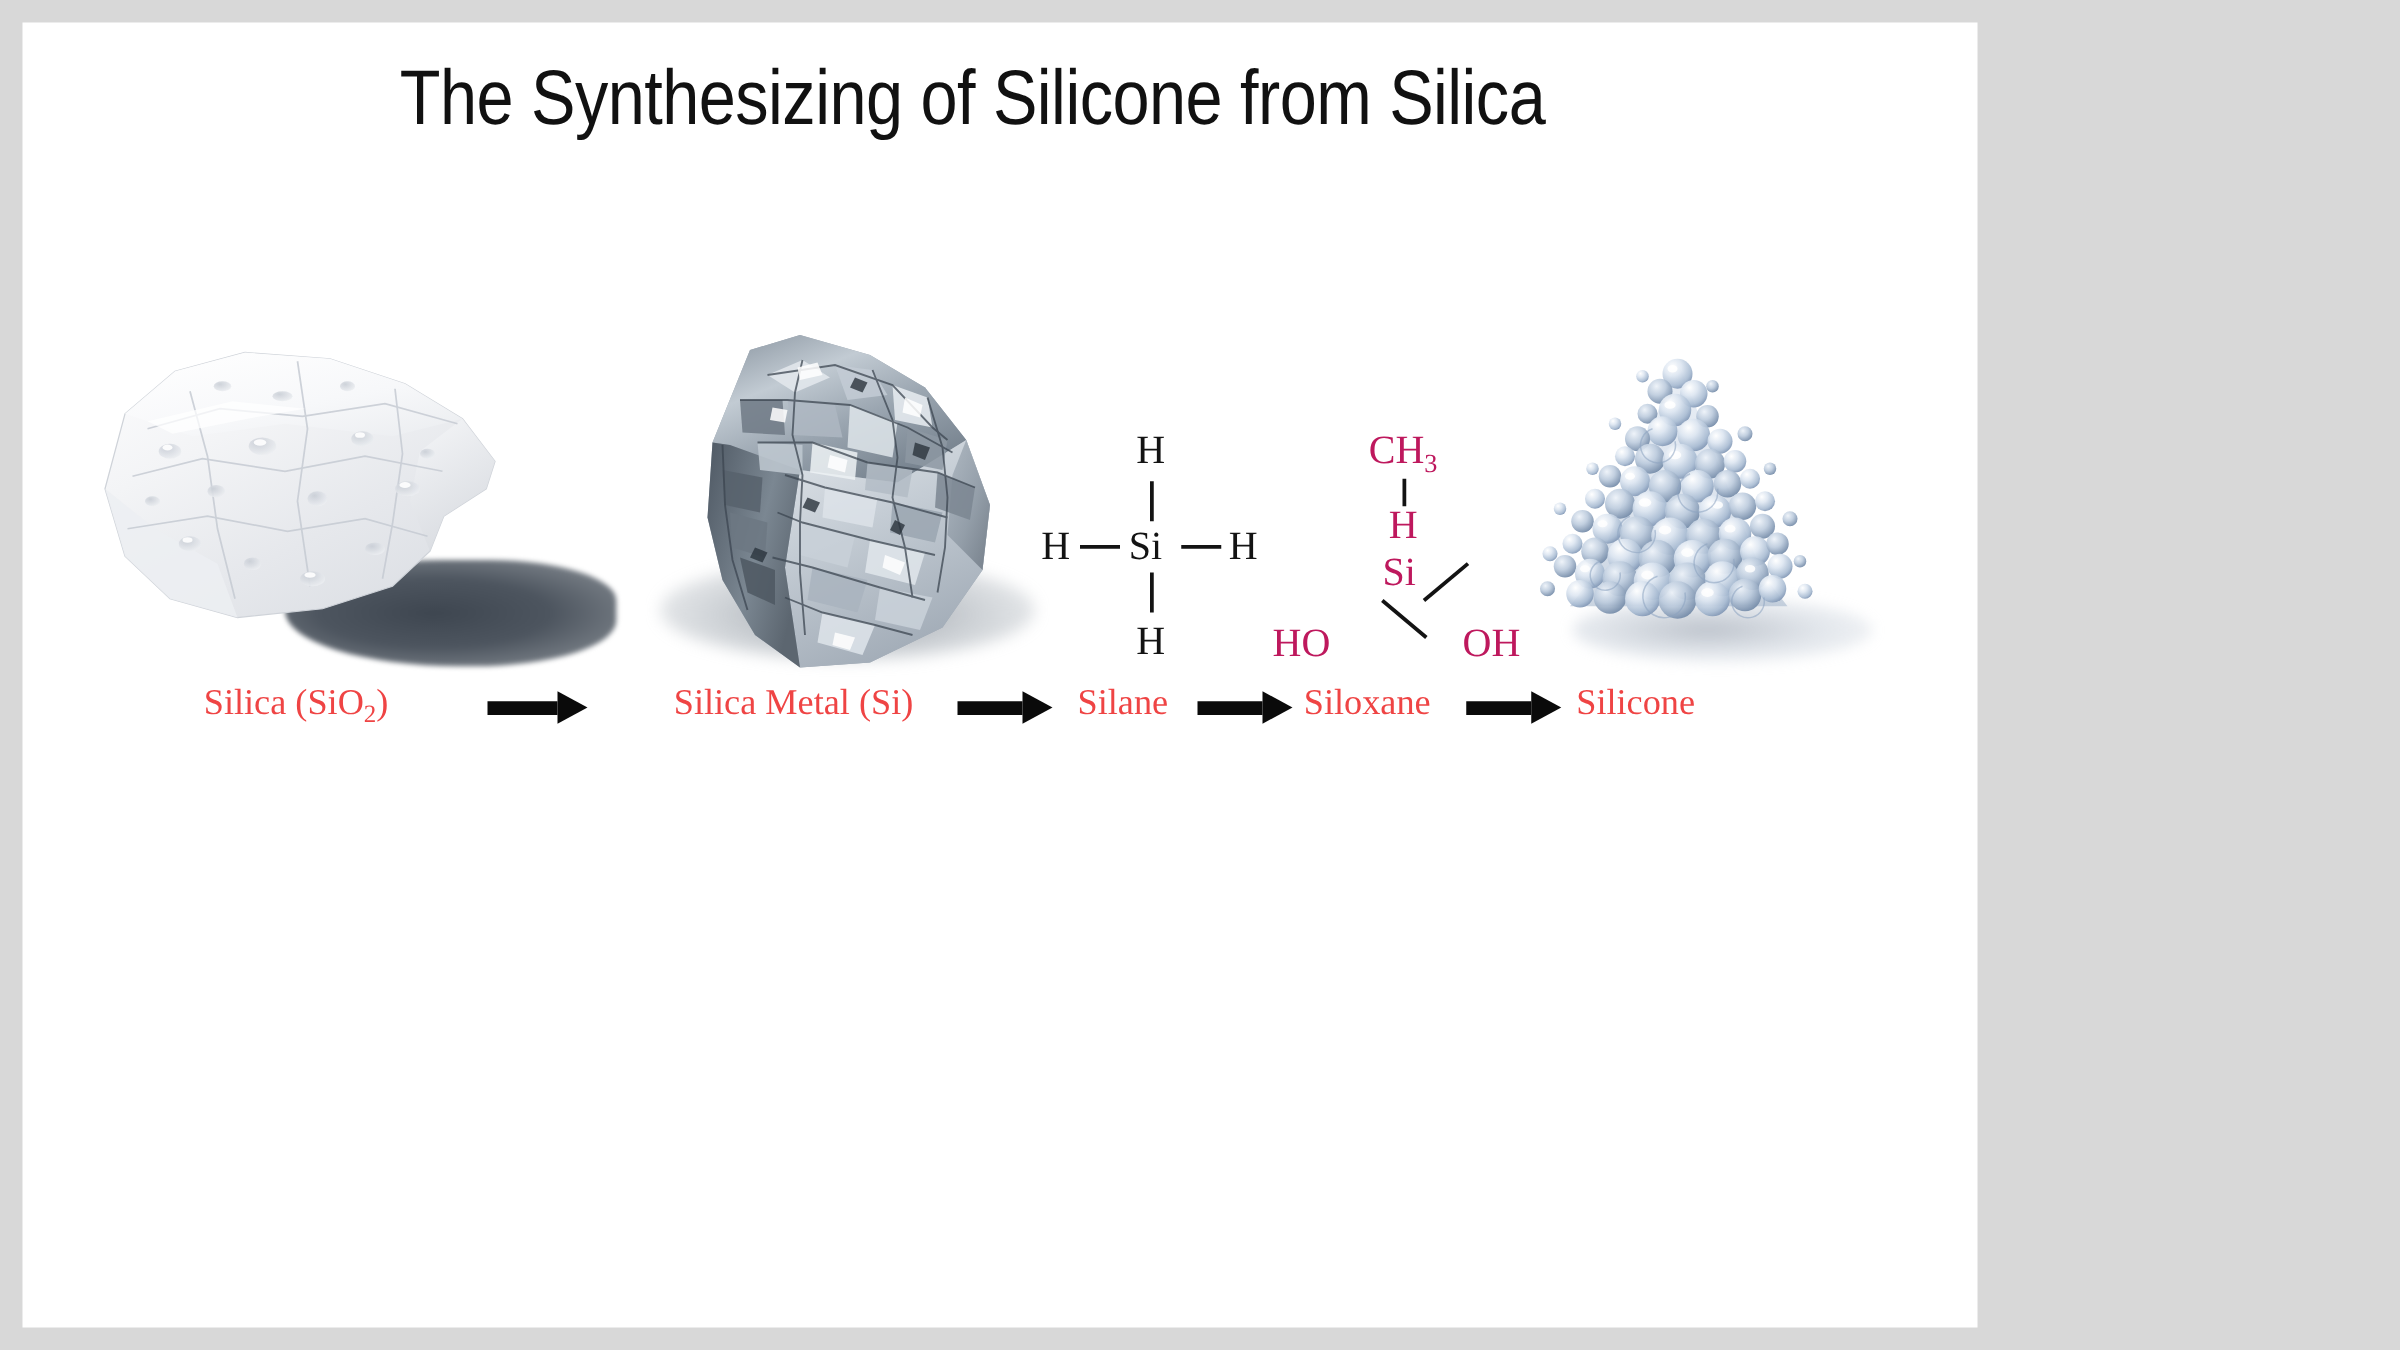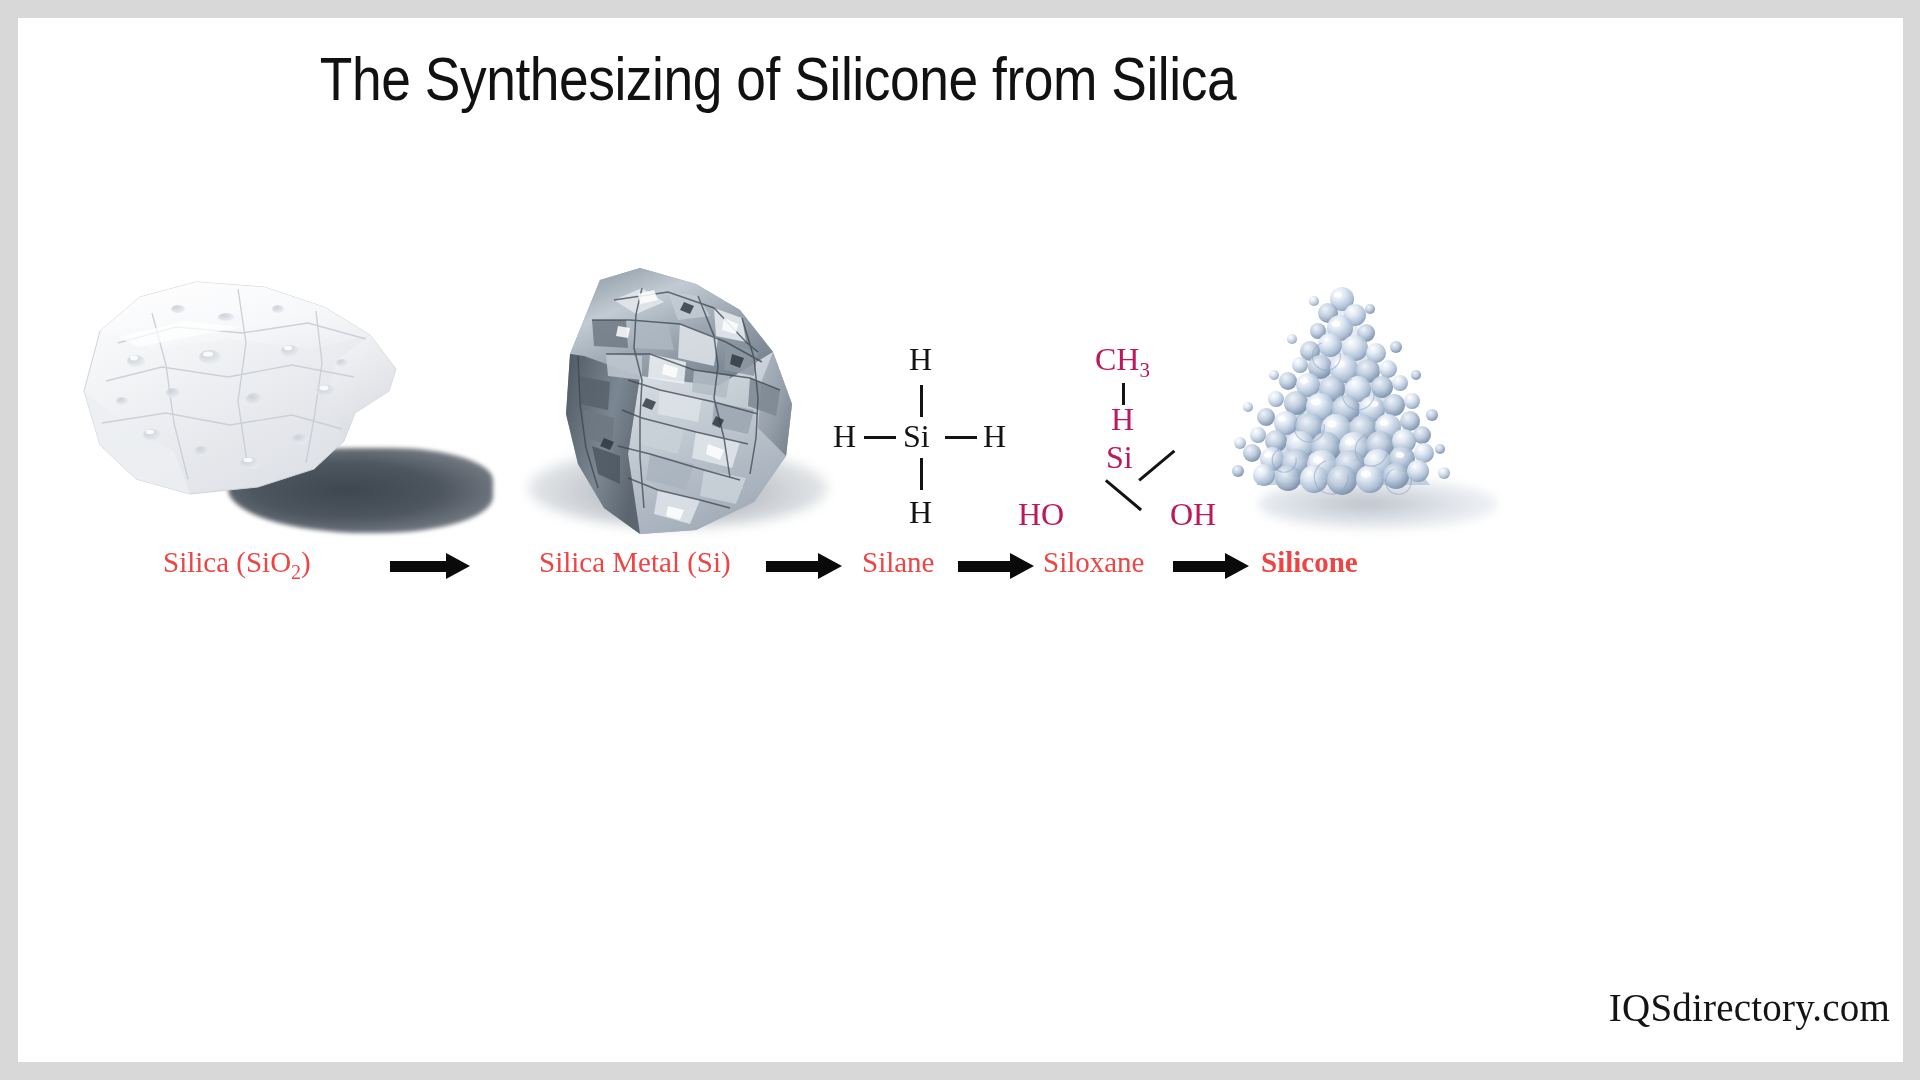--- a/index.html
+++ b/index.html
@@ -9,21 +9,21 @@
     height: 1080px;
     background: #d8d8d8;
     font-family: "Liberation Serif", serif;
     overflow: hidden;
   }
 
   #canvas {
     position: absolute;
     left: 18px;
     top: 18px;
-    width: 1885px;
+    width: 1564px;
     height: 1044px;
     background: #ffffff;
     overflow: hidden;
   }
 
   
   #title {
     position: absolute;
     left: 0;
     top: 25px;
@@ -539,20 +539,19 @@
 
     <div class="flow-label" style="left:1025px;">
       <span>Siloxane</span>
     </div>
 
     <div class="arrow" style="left:1155px; width:76px;">
       <div class="shaft" style="width:52px;"></div>
       <div class="head" style="left:52px;"></div>
     </div>
 
-    <div class="flow-label" style="left:1243px;font-weight:bold;">
+    <div class="flow-label" style="left:1243px;">
       <span>Silicone</span>
     </div>
   </div>
 
-  <div id="watermark">IQSdirectory.com</div>
 
 </div>
 
 </body></html>

